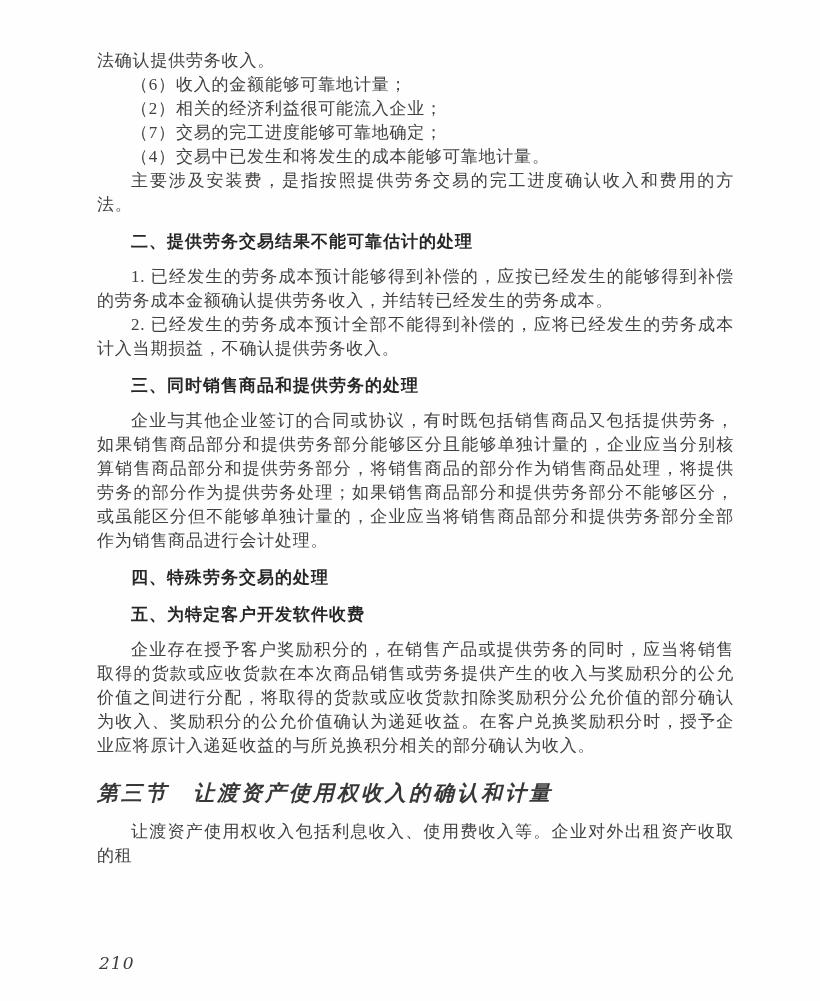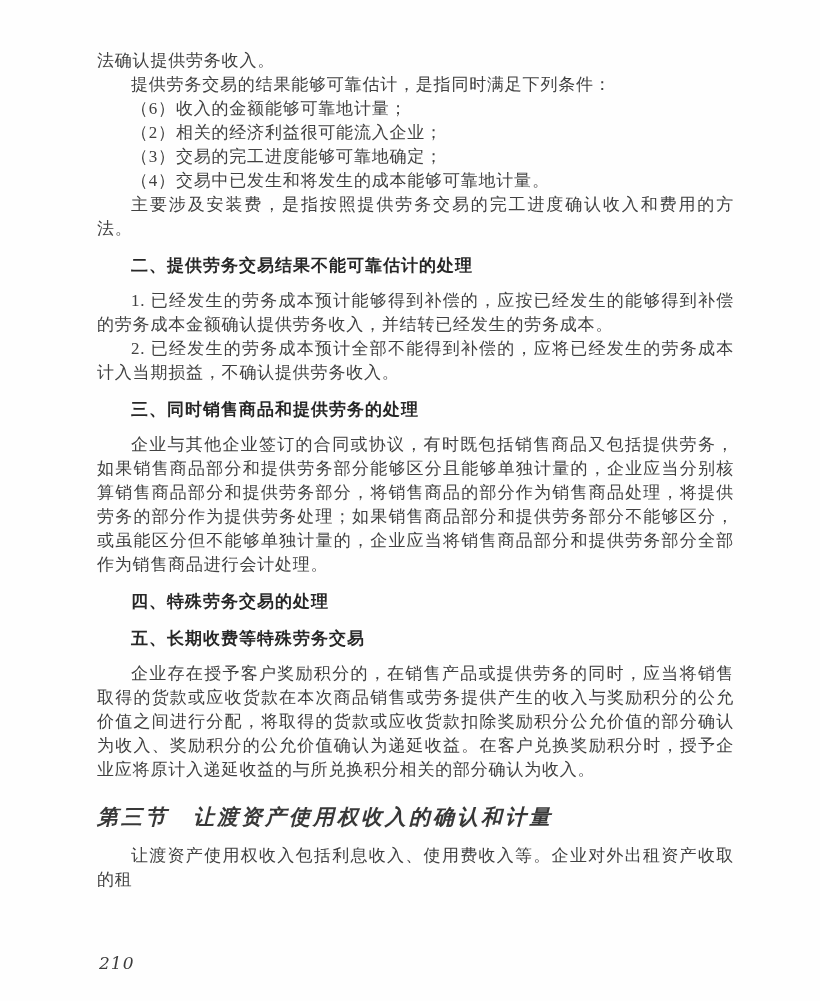--- a/index.html
+++ b/index.html
@@ -60,37 +60,36 @@
     letter-spacing: 1px;
     text-align: right;
   }
 </style>
 </head>
 <body>
 
 <div class="page">
 
   <p class="body no-indent">法确认提供劳务收入。</p>
-  <p class="body">提供劳务交易的结果能够可靠估计，是指同时满足下列条件：</p>
   <p class="body">（6）收入的金额能够可靠地计量；</p>
   <p class="body">（2）相关的经济利益很可能流入企业；</p>
-  <p class="body">（3）交易的完工进度能够可靠地确定；</p>
+  <p class="body">（7）交易的完工进度能够可靠地确定；</p>
   <p class="body">（4）交易中已发生和将发生的成本能够可靠地计量。</p>
   <p class="body">主要涉及安装费，是指按照提供劳务交易的完工进度确认收入和费用的方法。</p>
 
   <h3 class="sub-heading">二、提供劳务交易结果不能可靠估计的处理</h3>
   <p class="body">1. 已经发生的劳务成本预计能够得到补偿的，应按已经发生的能够得到补偿的劳务成本金额确认提供劳务收入，并结转已经发生的劳务成本。</p>
   <p class="body">2. 已经发生的劳务成本预计全部不能得到补偿的，应将已经发生的劳务成本计入当期损益，不确认提供劳务收入。</p>
 
   <h3 class="sub-heading">三、同时销售商品和提供劳务的处理</h3>
   <p class="body">企业与其他企业签订的合同或协议，有时既包括销售商品又包括提供劳务，如果销售商品部分和提供劳务部分能够区分且能够单独计量的，企业应当分别核算销售商品部分和提供劳务部分，将销售商品的部分作为销售商品处理，将提供劳务的部分作为提供劳务处理；如果销售商品部分和提供劳务部分不能够区分，或虽能区分但不能够单独计量的，企业应当将销售商品部分和提供劳务部分全部作为销售商品进行会计处理。</p>
 
   <h3 class="sub-heading">四、特殊劳务交易的处理</h3>
 
-  <h3 class="sub-heading">五、长期收费等特殊劳务交易</h3>
+  <h3 class="sub-heading">五、为特定客户开发软件收费</h3>
   <p class="body">企业存在授予客户奖励积分的，在销售产品或提供劳务的同时，应当将销售取得的货款或应收货款在本次商品销售或劳务提供产生的收入与奖励积分的公允价值之间进行分配，将取得的货款或应收货款扣除奖励积分公允价值的部分确认为收入、奖励积分的公允价值确认为递延收益。在客户兑换奖励积分时，授予企业应将原计入递延收益的与所兑换积分相关的部分确认为收入。</p>
 
   <h2 class="chapter-heading">第三节　让渡资产使用权收入的确认和计量</h2>
   <p class="body">让渡资产使用权收入包括利息收入、使用费收入等。企业对外出租资产收取的租</p>
 
   <div class="page-number">210</div>
 
 </div>
 
 </body></html>

